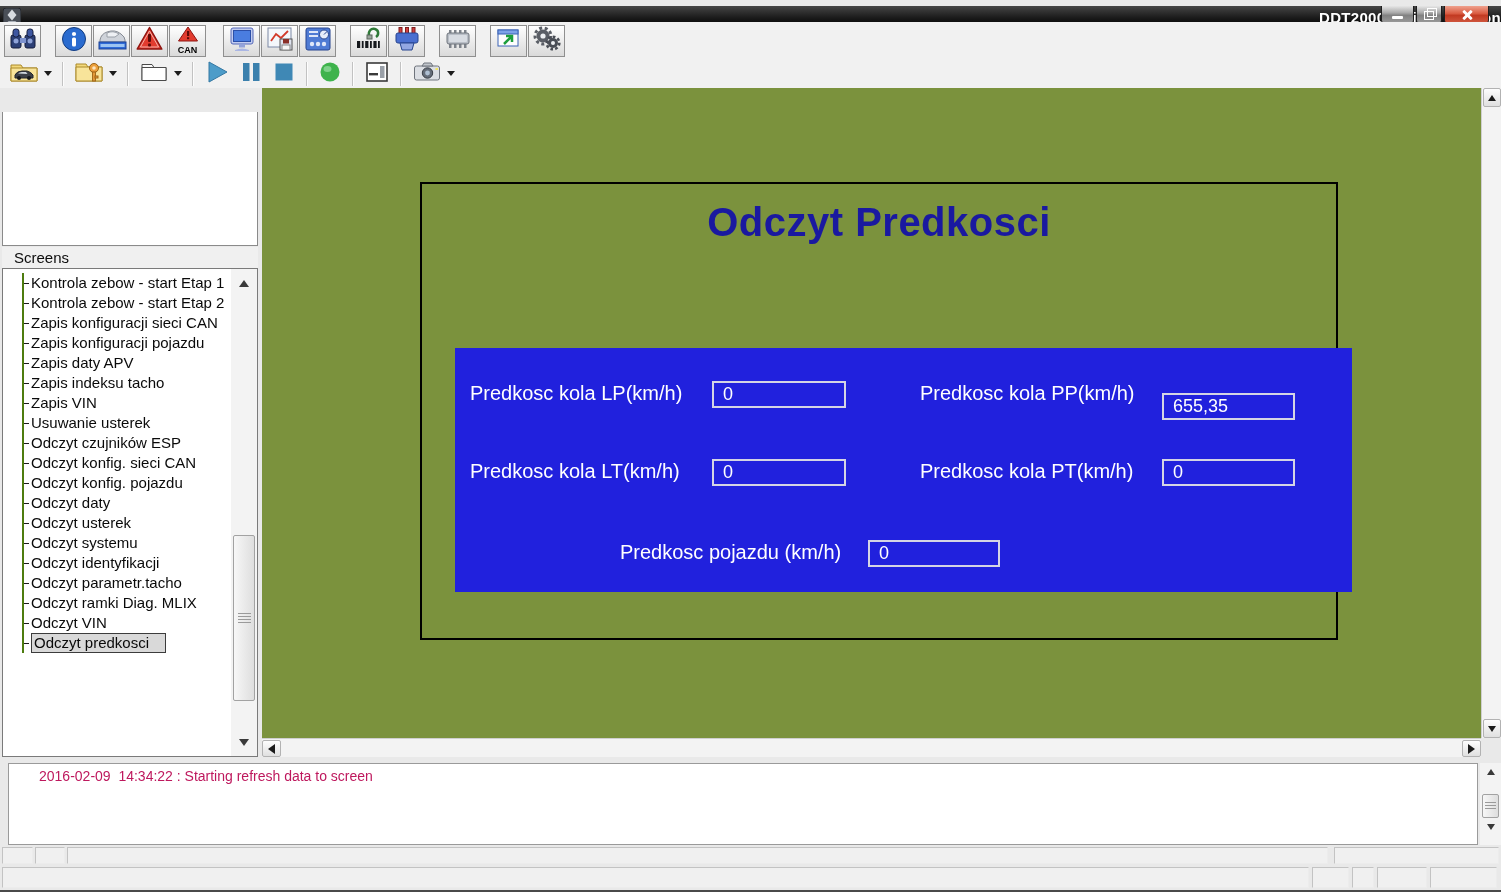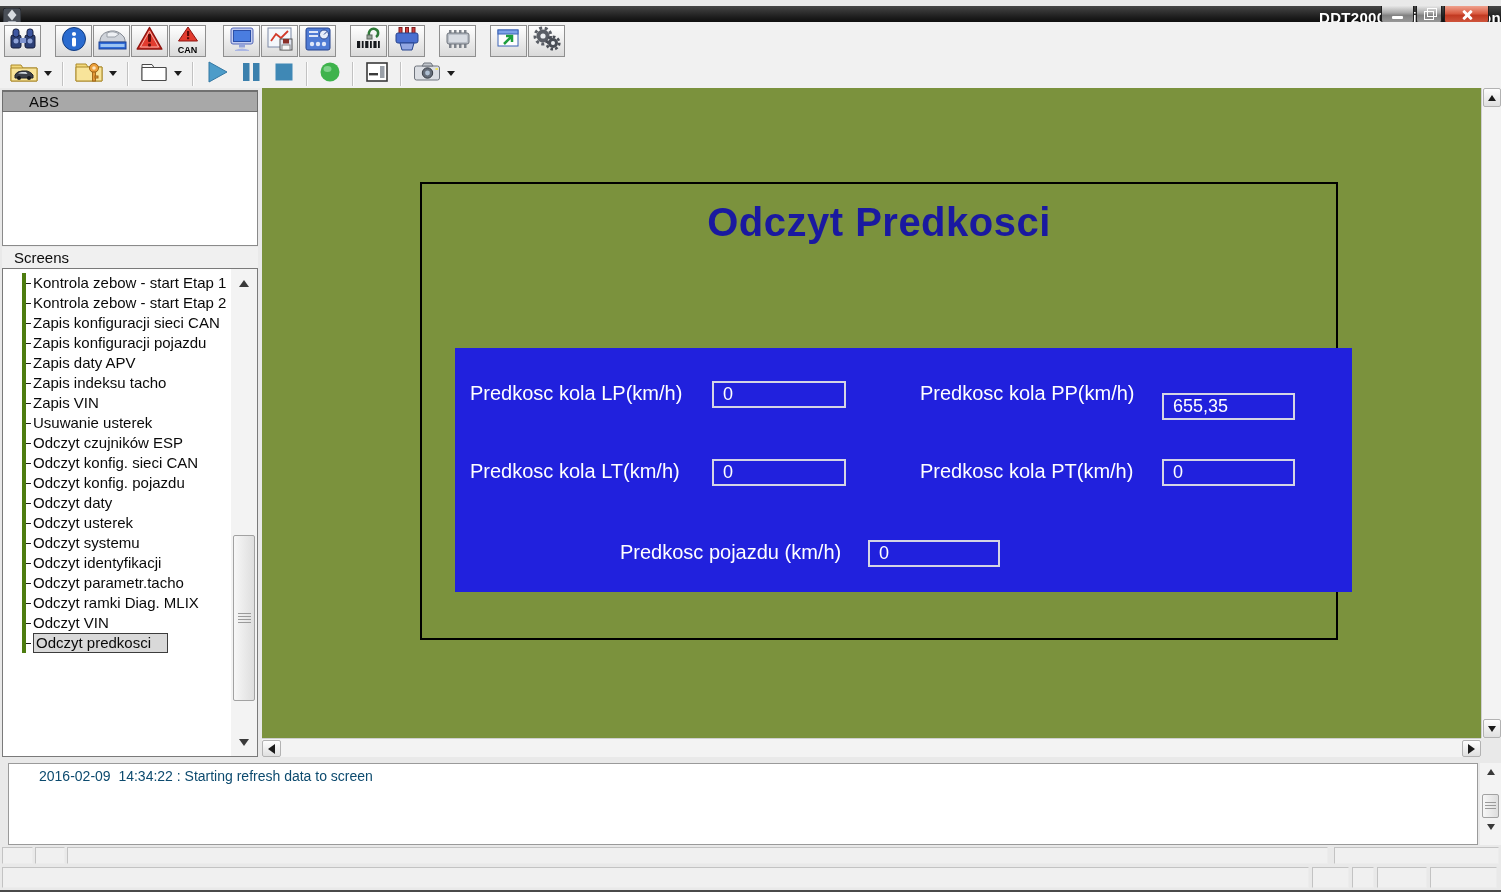--- a/index.html
+++ b/index.html
@@ -40,21 +40,21 @@
   
   .abs-header { position:absolute; left:2px; top:90px; width:256px; height:22px; background:#a8a8a8;
     border:1px solid #6e6e6e; border-top:2px solid #707070; box-sizing:border-box; font-size:15px; color:#0c0c0c;
     display:flex; align-items:center; padding-left:26px; }
   .sys-panel { position:absolute; left:2px; top:112px; width:256px; height:134px; background:#fff;
     border:1px solid #8a8a8a; border-top:none; box-sizing:border-box; }
   .screens-label { position:absolute; left:2px; top:247px; width:256px; height:21px; background:#f0f0f0;
     font-size:15px; color:#0c0c0c; display:flex; align-items:center; padding-left:12px; box-sizing:border-box; }
   .screens-panel { position:absolute; left:2px; top:268px; width:256px; height:489px; background:#fff;
     border:1px solid #7a7a7a; box-sizing:border-box; overflow:hidden; }
-  .screens-tree { position:absolute; left:19px; top:4px; border-left:4px solid #4d7c0f; }
+  .screens-tree { position:absolute; left:19px; top:4px; border-left:2px solid #4d7c0f; }
   .tree-item { font-size:15px; line-height:20px; color:#0a0a0a; position:relative; padding-left:7px; white-space:nowrap; }
   .tree-item::before { content:""; position:absolute; left:0; top:10px; width:5px; border-top:1px solid #1a1a1a; }
   .sel-box { background:#d9d9d9; border:1px solid #3c3c3c; padding:0 16px 1px 2px; }
 
   
   .sb-track { position:absolute; background:#f3f3f3; }
   .sb-btn { position:absolute; background:linear-gradient(#fdfdfd,#e0e0e0); border:1px solid #b2b2b2; border-radius:2px;
     display:flex; align-items:center; justify-content:center; box-sizing:border-box; }
   .sb-flat { position:absolute; display:flex; align-items:center; justify-content:center; }
   .sb-thumb { position:absolute; background:linear-gradient(90deg,#f7f7f7,#dedede); border:1px solid #a2a2a2; border-radius:2px;
@@ -75,21 +75,21 @@
     color:#fff; font-size:18px; line-height:23px; padding-left:9px; }
   #lbl-lp { left:15px;  top:33px; }  #box-lp { left:257px; top:33px; }
   #lbl-pp { left:465px; top:33px; }  #box-pp { left:707px; top:33px; width:120px;margin-top:12px; }
   #lbl-lt { left:15px;  top:111px; } #box-lt { left:257px; top:111px; }
   #lbl-pt { left:465px; top:111px; } #box-pt { left:707px; top:111px; width:120px; }
   #lbl-veh { left:165px; top:192px; } #box-veh { left:413px; top:192px; width:119px; }
 
   
   .log-panel { position:absolute; left:8px; top:763px; width:1470px; height:82px; background:#fff;
     border:1px solid #9a9a9a; box-sizing:border-box; padding:3px 0 0 30px; overflow:hidden; }
-  .log-line { font-size:14px; line-height:18px; color:#0c4a6e; white-space:pre; }
+  .log-line { font-size:14px; line-height:18px; color:#be185d; white-space:pre; }
 
   
   .scell { position:absolute; background:#f0f0f0; border:1px solid; border-color:#c3c3c3 #ececec #ececec #c3c3c3; box-sizing:border-box; }
   .bottom-edge { position:absolute; left:0; bottom:0; width:1501px; height:2px; background:#4a4a4a; }
 </style>
 </head>
 <body>
 
 <div id="app">
 
@@ -349,23 +349,20 @@
             <rect x="2.5" y="6" width="25" height="14" rx="2" fill="#dcdfe4" stroke="#6f747c"></rect>
             <path d="M10 6 L12 3 H19 L21 6 Z" fill="#c2c6cc" stroke="#6f747c"></path>
             <circle cx="15.5" cy="13" r="5.2" fill="#646c78" stroke="#3a3f47"></circle>
             <circle cx="15.5" cy="13" r="2.4" fill="#aebfd2"></circle>
             <rect x="23.5" y="8" width="2.5" height="2" fill="#f0e464"></rect>
           </svg></span>
       <span class="dd-arrow"></span>
     </div>
   </div>
 
-  <div class="abs-header">
-    <span>ABS</span>
-  </div>
   <div class="sys-panel"></div>
   <div class="screens-label">
     <span>Screens</span>
   </div>
   <div class="screens-panel">
     <div class="screens-tree">
       <div class="tree-item"><span>Kontrola zebow - start Etap 1</span></div>
       <div class="tree-item"><span>Kontrola zebow - start Etap 2</span></div>
       <div class="tree-item"><span>Zapis konfiguracji sieci CAN</span></div>
       <div class="tree-item"><span>Zapis konfiguracji pojazdu</span></div>

